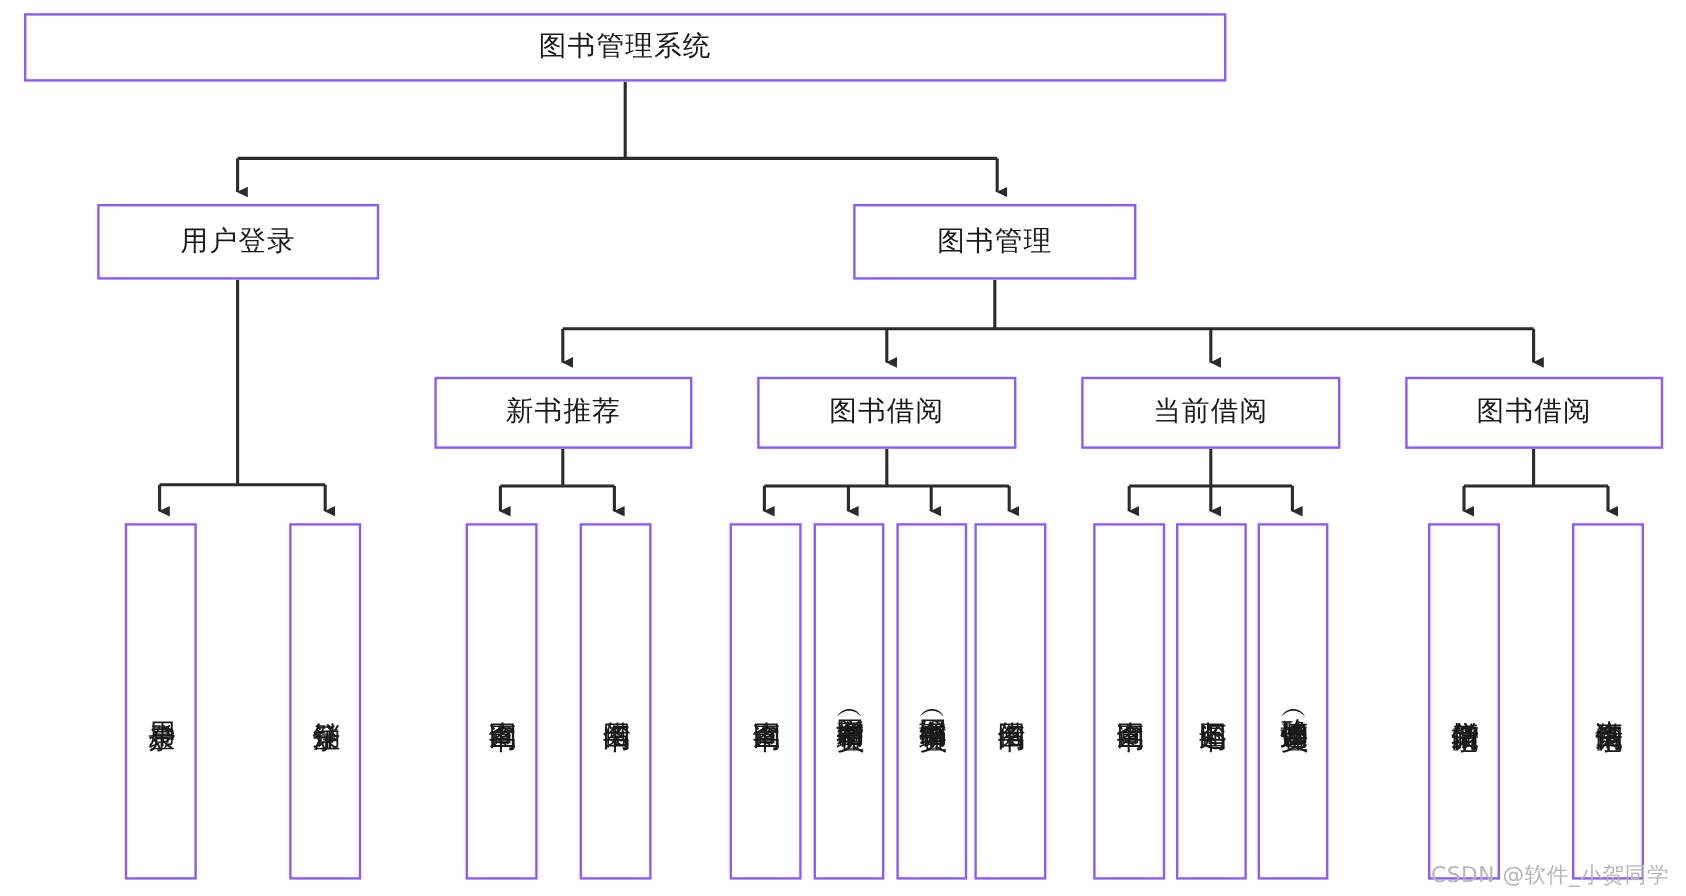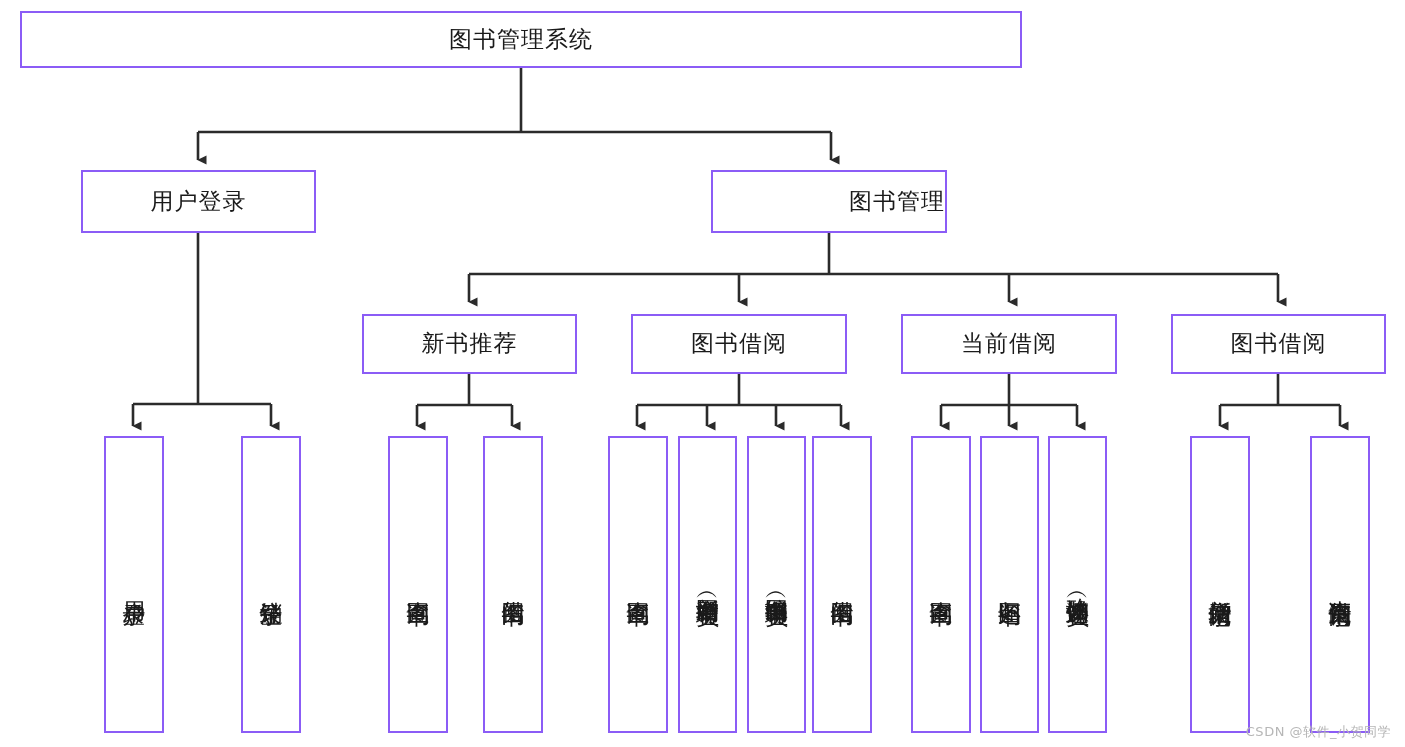--- a/index.html
+++ b/index.html
@@ -56,21 +56,21 @@
     display: block;
   }
   .node-label {
     display: block;
     white-space: nowrap;
   }
   #watermark {
     position: absolute;
     right: 14px;
     bottom: 6px;
-    font-size: 13px;
+    font-size: 18px;
     color: #b6b6b6;
     letter-spacing: 0.5px;
     white-space: nowrap;
     user-select: none;
   }
 </style>
 </head>
 <body>
 
 <div id="diagram-root">
@@ -125,21 +125,21 @@
     </g>
   </svg>
 
   <div class="node h-node" style="left:20px; top:11px; width:1002px; height:57px;">
     <span class="node-label">图书管理系统</span>
   </div>
 
   <div class="node h-node" style="left:81px; top:170px; width:235px; height:63px;">
     <span class="node-label">用户登录</span>
   </div>
-  <div class="node h-node" style="left:711px; top:170px; width:236px; height:63px;justify-content:flex-end;">
+  <div class="node h-node" style="left:711px; top:170px; width:236px; height:63px;">
     <span class="node-label">图书管理</span>
   </div>
 
   <div class="node h-node" style="left:631px; top:314px; width:216px; height:60px;">
     <span class="node-label">图书借阅</span>
   </div>
   <div class="node h-node" style="left:362px; top:314px; width:215px; height:60px;">
     <span class="node-label">新书推荐</span>
   </div>
   <div class="node h-node" style="left:901px; top:314px; width:216px; height:60px;">

